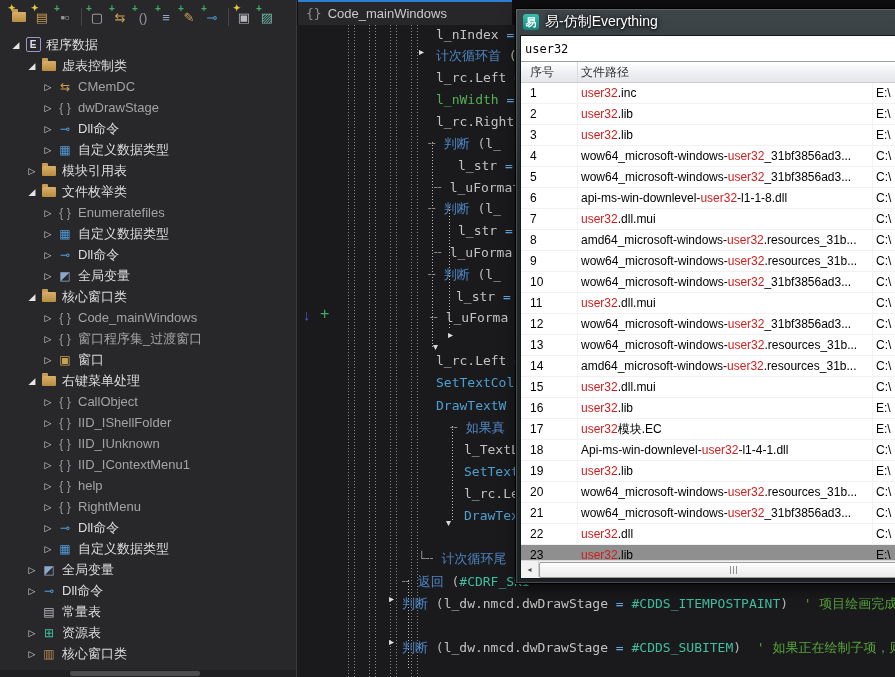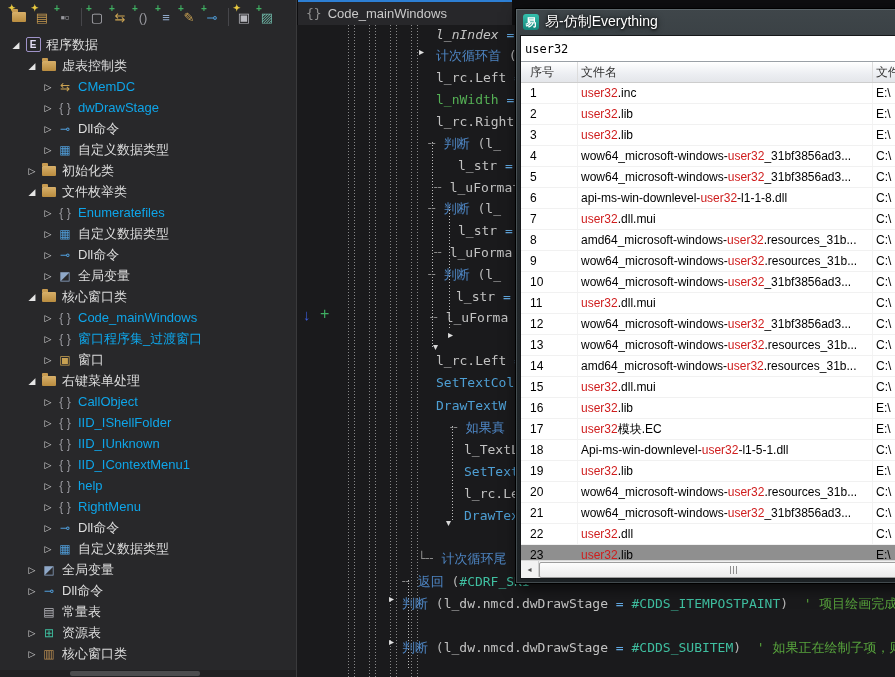--- a/index.html
+++ b/index.html
@@ -17,21 +17,21 @@
   .tsep{width:1px;height:18px;background:#46464a;margin:0 4px;}
   .fold{position:relative;width:14px;height:10px;background:linear-gradient(#d8b06a,#b98c3f);border-radius:1px;}
   .fold:before{content:"";position:absolute;left:0;top:-3px;width:6px;height:3px;background:#c89b50;border-radius:1px 1px 0 0;}
 
   #tree{position:absolute;left:0;top:34px;right:0;bottom:8px;overflow:hidden;}
   .trow{display:flex;align-items:center;height:21px;font-size:13px;color:#dcdcdc;white-space:nowrap;cursor:default;}
   .arrow{width:16px;text-align:center;font-size:9px;color:#e6e6e6;flex:0 0 16px;}
   .arrow.closed{color:#dadada;}
   .ticon{width:18px;flex:0 0 18px;display:flex;align-items:center;justify-content:center;font-size:12px;margin-right:4px;}
   .elogo{display:inline-block;width:13px;height:13px;border:1px solid #9f93c9;color:#e4def5;font-size:10px;font-weight:bold;line-height:13px;text-align:center;border-radius:2px;}
-  .tlabel.gold{color:#0ea5e9;}
+  .tlabel.gold{color:#a3a3a3;}
   #tree-hscroll{position:absolute;left:0;bottom:0;width:296px;height:7px;background:#202022;}
   #tree-hscroll .thumb{position:absolute;left:70px;top:1px;width:130px;height:5px;background:#4c4c4e;border-radius:2px;}
 
   
   #editor{position:absolute;left:297px;top:0;width:598px;height:677px;background:#1a1a1c;}
   #tabbar{position:absolute;left:0;top:0;right:0;height:25px;background:#0e0e10;}
   #tab-active{position:absolute;left:1px;top:0;width:214px;height:25px;background:#27272a;border-top:2px solid #2d7fd4;
     display:flex;align-items:center;padding-left:8px;box-sizing:border-box;font-size:13px;color:#c9c9c9;cursor:default;}
   #tab-active .tab-ic{color:#8f8f8f;margin-right:6px;font-family:"DejaVu Sans Mono",monospace;}
   #code-area{position:absolute;left:0;top:25px;right:0;bottom:0;overflow:hidden;}
@@ -163,21 +163,21 @@
         <div class="trow" style="padding-left: 40px;">
           <span class="arrow closed">▷</span>
           <span class="ticon" style="color: rgb(79, 156, 216);">▦</span>
           <span class="tlabel">自定义数据类型</span>
         </div>
         <div class="trow" style="padding-left: 24px;">
           <span class="arrow closed">▷</span>
           <span class="ticon">
             <span class="fold"></span>
           </span>
-          <span class="tlabel">初始化类</span>
+          <span class="tlabel">模块引用表</span>
         </div>
         <div class="trow" style="padding-left: 24px;">
           <span class="arrow open">◢</span>
           <span class="ticon">
             <span class="fold"></span>
           </span>
           <span class="tlabel">文件枚举类</span>
         </div>
         <div class="trow" style="padding-left: 40px;">
           <span class="arrow closed">▷</span>
@@ -312,21 +312,21 @@
         <div class="guide" style="left: 72px;"></div>
         <div class="guide" style="left: 78px;"></div>
         <div class="guide" style="left: 93px;"></div>
         <div class="guide" style="left: 99px;"></div>
         <div class="guide" style="left: 114px;"></div>
         <div class="guide" style="left: 120px;"></div>
         <div class="branch" style="left: 135px; top: 117px; height: 206px;"></div>
         <div class="branch" style="left: 152px; top: 182px; height: 123px;"></div>
         <div class="branch" style="left: 155px; top: 401px; height: 94px;"></div>
         <div class="branch" style="left: 111px; top: 555px; height: 88px;"></div>
-        <div class="codeline" style="left: 139px; top: 2px; font-style: italic;"><span class="s-v">l_nIndex</span><span class="s-o"> =</span></div>
+        <div class="codeline" style="left: 139px; top: 2px;"><span class="s-v">l_nIndex</span><span class="s-o"> =</span></div>
         <div class="codeline" style="left: 139px; top: 23px;"><span class="s-k">计次循环首</span><span class="s-p"> (</span></div>
         <div class="codeline" style="left: 139px; top: 45px;"><span class="s-v">l_rc.Left</span><span class="s-o"> =</span></div>
         <div class="codeline" style="left: 139px; top: 67px;"><span class="s-g">l_nWidth</span><span class="s-o"> =</span></div>
         <div class="codeline" style="left: 139px; top: 89px;"><span class="s-v">l_rc.Right</span></div>
         <div class="codeline" style="left: 131px; top: 111px;"><span class="s-d">╌ </span><span class="s-k">判断</span><span class="s-p"> (</span><span class="s-v">l_</span></div>
         <div class="codeline" style="left: 161px; top: 133px;"><span class="s-v">l_str</span><span class="s-o"> =</span></div>
         <div class="codeline" style="left: 137px; top: 155px;"><span class="s-d">╌ </span><span class="s-v">l_uFormat</span></div>
         <div class="codeline" style="left: 131px; top: 176px;"><span class="s-d">╌ </span><span class="s-k">判断</span><span class="s-p"> (</span><span class="s-v">l_</span></div>
         <div class="codeline" style="left: 161px; top: 198px;"><span class="s-v">l_str</span><span class="s-o"> =</span></div>
         <div class="codeline" style="left: 137px; top: 220px;"><span class="s-d">╌ </span><span class="s-v">l_uForma</span></div>
@@ -358,21 +358,20 @@
 
   <div id="ew">
     <div id="ew-titlebar">
       <div id="ew-appicon">易</div>
       <span id="ew-title">易-仿制Everything</span>
     </div>
     <div id="ew-body">
       <input id="ew-search" type="text" value="user32" style="">
       <div id="ew-header">
         <div class="hc c-num">序号</div>
-        <div class="hc c-name">文件名</div>
         <div class="hc c-path">文件路径</div>
       </div>
       <div id="ew-rows">
           <div class="rrow">
             <div class="rc c-num">1</div>
             <div class="rc c-name">
               <span></span>
               <span class="match">user32</span>
               <span>.inc</span>
             </div>
@@ -520,21 +519,21 @@
               <span class="match">user32</span>
               <span>模块.EC</span>
             </div>
             <div class="rc c-path">E:\</div>
           </div>
           <div class="rrow">
             <div class="rc c-num">18</div>
             <div class="rc c-name">
               <span>Api-ms-win-downlevel-</span>
               <span class="match">user32</span>
-              <span>-l1-5-1.dll</span>
+              <span>-l1-4-1.dll</span>
             </div>
             <div class="rc c-path">C:\</div>
           </div>
           <div class="rrow">
             <div class="rc c-num">19</div>
             <div class="rc c-name">
               <span></span>
               <span class="match">user32</span>
               <span>.lib</span>
             </div>

